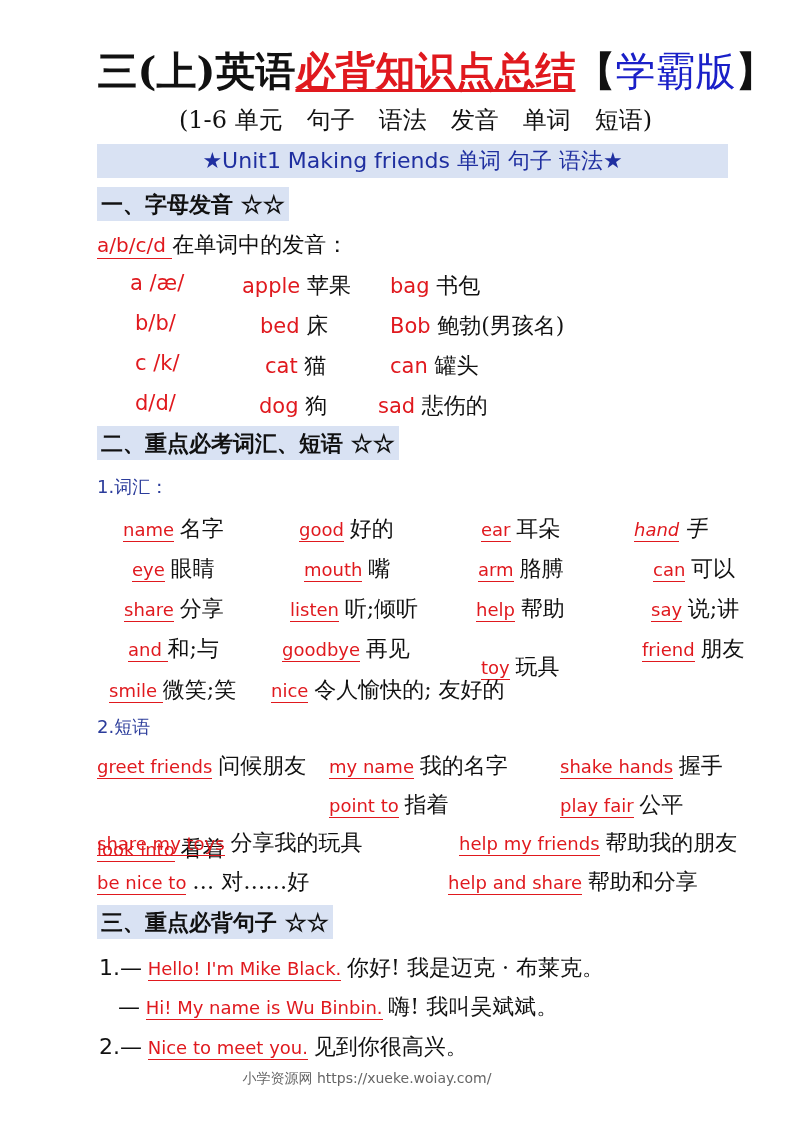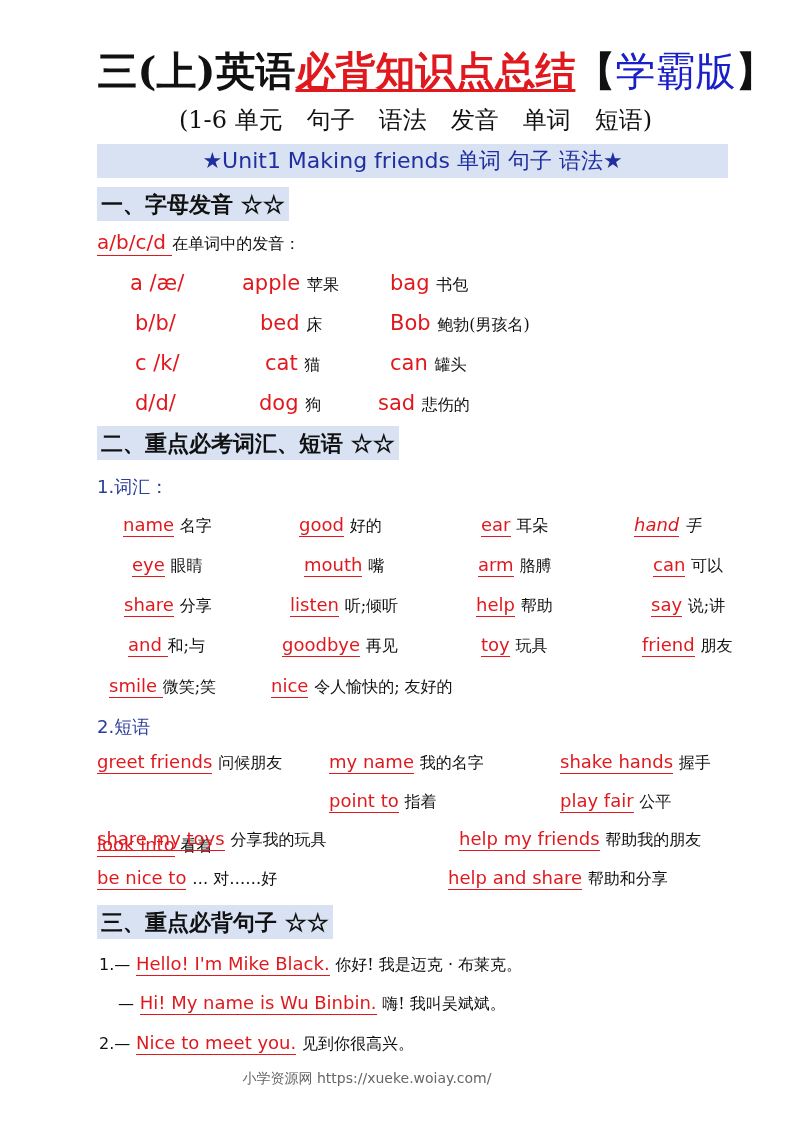--- a/index.html
+++ b/index.html
@@ -16,21 +16,21 @@
   #title .t-brk { font-weight: bold; }
 
   #subtitle { top: 104px; left: 0; width: 751px; text-align: center; font-size: 24px; }
 
   #unit-banner { top: 144px; left: 57px; width: 631px; height: 34px; background: #d9e2f3; }
   #unit-banner span { display: block; text-align: center; line-height: 34px; font-size: 22px; color: #1f2fa0; font-family: "DejaVu Sans", sans-serif; }
 
   .sec-head { background: #d9e2f3; height: 34px; line-height: 34px; font-size: 22px; font-weight: bold; padding: 0 4px; }
 
   .phon-row { font-size: 21px; }
-  .cn { font-size: 16px; color: #111; }
+  .cn { font-size: 22px; color: #111; }
   .vocab { font-size: 18px; }
   .en { font-family: "DejaVu Sans", sans-serif; color: #e0191e; }
   .sub-label { font-size: 18px; color: #2b3c9b; font-family: "DejaVu Sans", sans-serif; }
 
   #footer { top: 1070px; left: 0; width: 654px; text-align: center; font-size: 14px; color: #666; font-family: "DejaVu Sans", sans-serif; }
 </style>
 </head>
 <body>
 
 <div id="title" class="abs">
@@ -78,21 +78,21 @@
 <div class="abs vocab" style="top:554px;left:438px;"><span class="en ul">arm</span> <span class="cn">胳膊</span></div>
 <div class="abs vocab" style="top:554px;left:613px;"><span class="en ul">can</span> <span class="cn">可以</span></div>
 
 <div class="abs vocab" style="top:594px;left:84px;"><span class="en ul">share</span> <span class="cn">分享</span></div>
 <div class="abs vocab" style="top:594px;left:250px;"><span class="en ul">listen</span> <span class="cn">听;倾听</span></div>
 <div class="abs vocab" style="top:594px;left:436px;"><span class="en ul">help</span> <span class="cn">帮助</span></div>
 <div class="abs vocab" style="top:594px;left:611px;"><span class="en ul">say</span> <span class="cn">说;讲</span></div>
 
 <div class="abs vocab" style="top:634px;left:88px;"><span class="en ul">and </span><span class="cn">和;与</span></div>
 <div class="abs vocab" style="top:634px;left:242px;"><span class="en ul">goodbye</span> <span class="cn">再见</span></div>
-<div class="abs vocab" style="top:634px;left:441px;"><span class="en ul">toy</span> <span class="cn">玩具</span></div>
+<div class="abs vocab" style="top:652px;left:441px;"><span class="en ul">toy</span> <span class="cn">玩具</span></div>
 <div class="abs vocab" style="top:634px;left:602px;"><span class="en ul">friend</span> <span class="cn">朋友</span></div>
 
 <div class="abs vocab" style="top:675px;left:69px;"><span class="en ul">smile </span><span class="cn">微笑;笑</span></div>
 <div class="abs vocab" style="top:675px;left:231px;"><span class="en ul">nice</span> <span class="cn">令人愉快的; 友好的</span></div>
 
 <div class="abs sub-label" style="top:715px;left:57px;">2.短语</div>
 
 <div class="abs vocab" style="top:751px;left:57px;"><span class="en ul">greet friends</span> <span class="cn">问候朋友</span></div>
 <div class="abs vocab" style="top:751px;left:289px;"><span class="en ul">my name</span> <span class="cn">我的名字</span></div>
 <div class="abs vocab" style="top:751px;left:520px;"><span class="en ul">shake hands</span> <span class="cn">握手</span></div>

